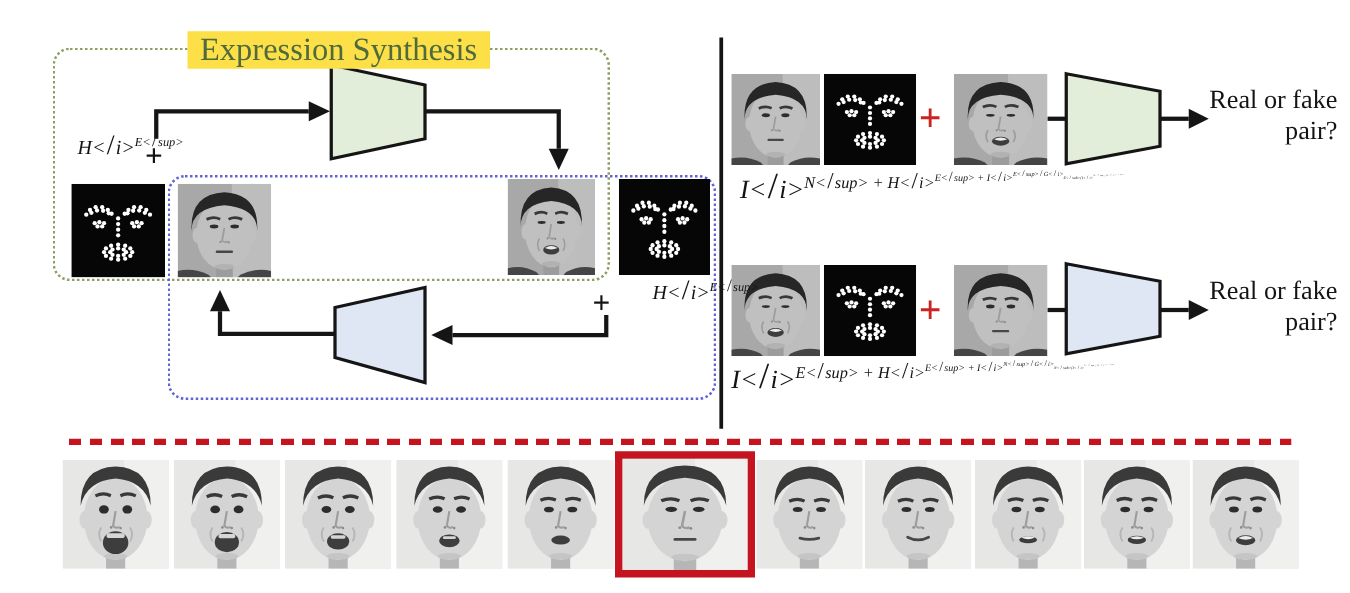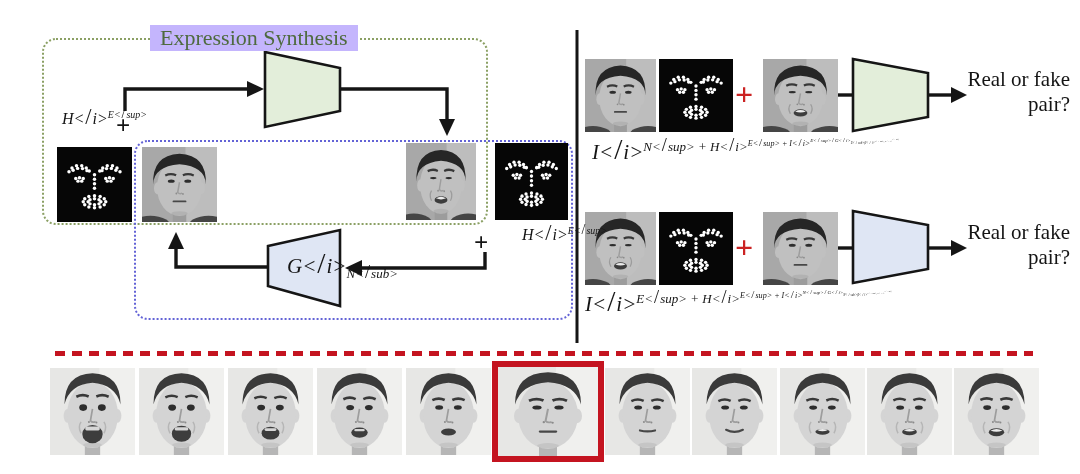--- a/index.html
+++ b/index.html
@@ -1,21 +1,21 @@
 <!DOCTYPE html>
 <html style="--synthesis-border: #8ba064; --synthesis-text: #4e6a3e; --removal-border: #6363d6; --removal-text: #3a3ab6; --generator-e-fill: #e3eeda; --generator-n-fill: #dfe6f4; --shape-stroke: #151515; --plus-red: #cb2323; --accent-red: #c41420;"><head>
 <meta charset="utf-8">
 <style>
   *{margin:0;padding:0;box-sizing:border-box}
   html,body{background:#ffffff}
   .canvas{position:relative;width:1080px;height:474px;background:#fff;overflow:hidden;
           font-family:"Liberation Serif", "DejaVu Serif", serif;color:#141414}
   #overlay-svg{position:absolute;left:0;top:0;z-index:1}
   .dotted-box{position:absolute;border:2.5px dotted #888;border-radius:14px;z-index:0}
-  .box-title{position:absolute;background:#c4b5fd;padding:0 10px;font-size:22px;white-space:nowrap;z-index:3}
+  .box-title{position:absolute;background:#fde047;padding:0 10px;font-size:26px;white-space:nowrap;z-index:3}
   .math{position:absolute;font-size:16px;white-space:nowrap;z-index:3}
   .math i,.formula i{font-style:italic}
   sup,sub{font-size:62%;font-style:italic}
   .bigslash{font-style:normal;font-size:140%;line-height:0;padding:0 1px;vertical-align:-6%}
   .plus{position:absolute;font-size:25px;font-weight:bold;line-height:1;z-index:3}
   .plus-red{position:absolute;font-size:32px;font-weight:bold;line-height:1;z-index:3;color:var(--plus-red)}
   .gen-label{position:absolute;font-size:21px;z-index:4;white-space:nowrap}
   .img-frame{position:absolute;z-index:2;overflow:hidden}
   .img-frame svg,.morph-cell svg{display:block;width:100%;height:100%}
   .question{position:absolute;font-size:21px;line-height:1.18;text-align:right;z-index:3}
@@ -224,21 +224,20 @@
         <circle cx="56.0" cy="75.8" r="2.3" fill="#fff"></circle>
         <circle cx="50.0" cy="77.0" r="2.3" fill="#fff"></circle>
         <circle cx="44.0" cy="75.8" r="2.3" fill="#fff"></circle>
         <circle cx="41.5" cy="73.0" r="2.3" fill="#fff"></circle>
         <circle cx="44.0" cy="70.2" r="2.3" fill="#fff"></circle>
         <circle cx="50.0" cy="69.0" r="2.3" fill="#fff"></circle>
         <circle cx="56.0" cy="70.2" r="2.3" fill="#fff"></circle>
       </svg>
     </div>
 
-  <div class="gen-label" style="left:287px;top:254px"><i>G&lt;<span class="bigslash">/</span>i&gt;<sub>N&lt;<span class="bigslash">/</span>sub&gt;</sub></i></div>
 
   <div class="img-frame" style="left:585px;top:59px;width:71px;height:73px">
       <svg viewBox="0 0 100 100" preserveAspectRatio="none">
     <rect width="100" height="100" fill="#a8a8a8"></rect>
     <rect x="58" width="42" height="100" fill="#bdbdbd"></rect>
     <rect x="41" y="80" width="18" height="20" fill="#9c9c9c"></rect>
     <ellipse cx="20.5" cy="55" rx="4.5" ry="8" fill="#c0c0c0"></ellipse>
     <ellipse cx="79.5" cy="55" rx="4.5" ry="8" fill="#c0c0c0"></ellipse>
     <ellipse cx="50" cy="54" rx="30" ry="38" fill="#c0c0c0"></ellipse>
     <path d="M15 50 Q13 11 50 9 Q87 11 85 50 Q85 26 50 23 Q15 26 15 50 Z" fill="#262626"></path>

